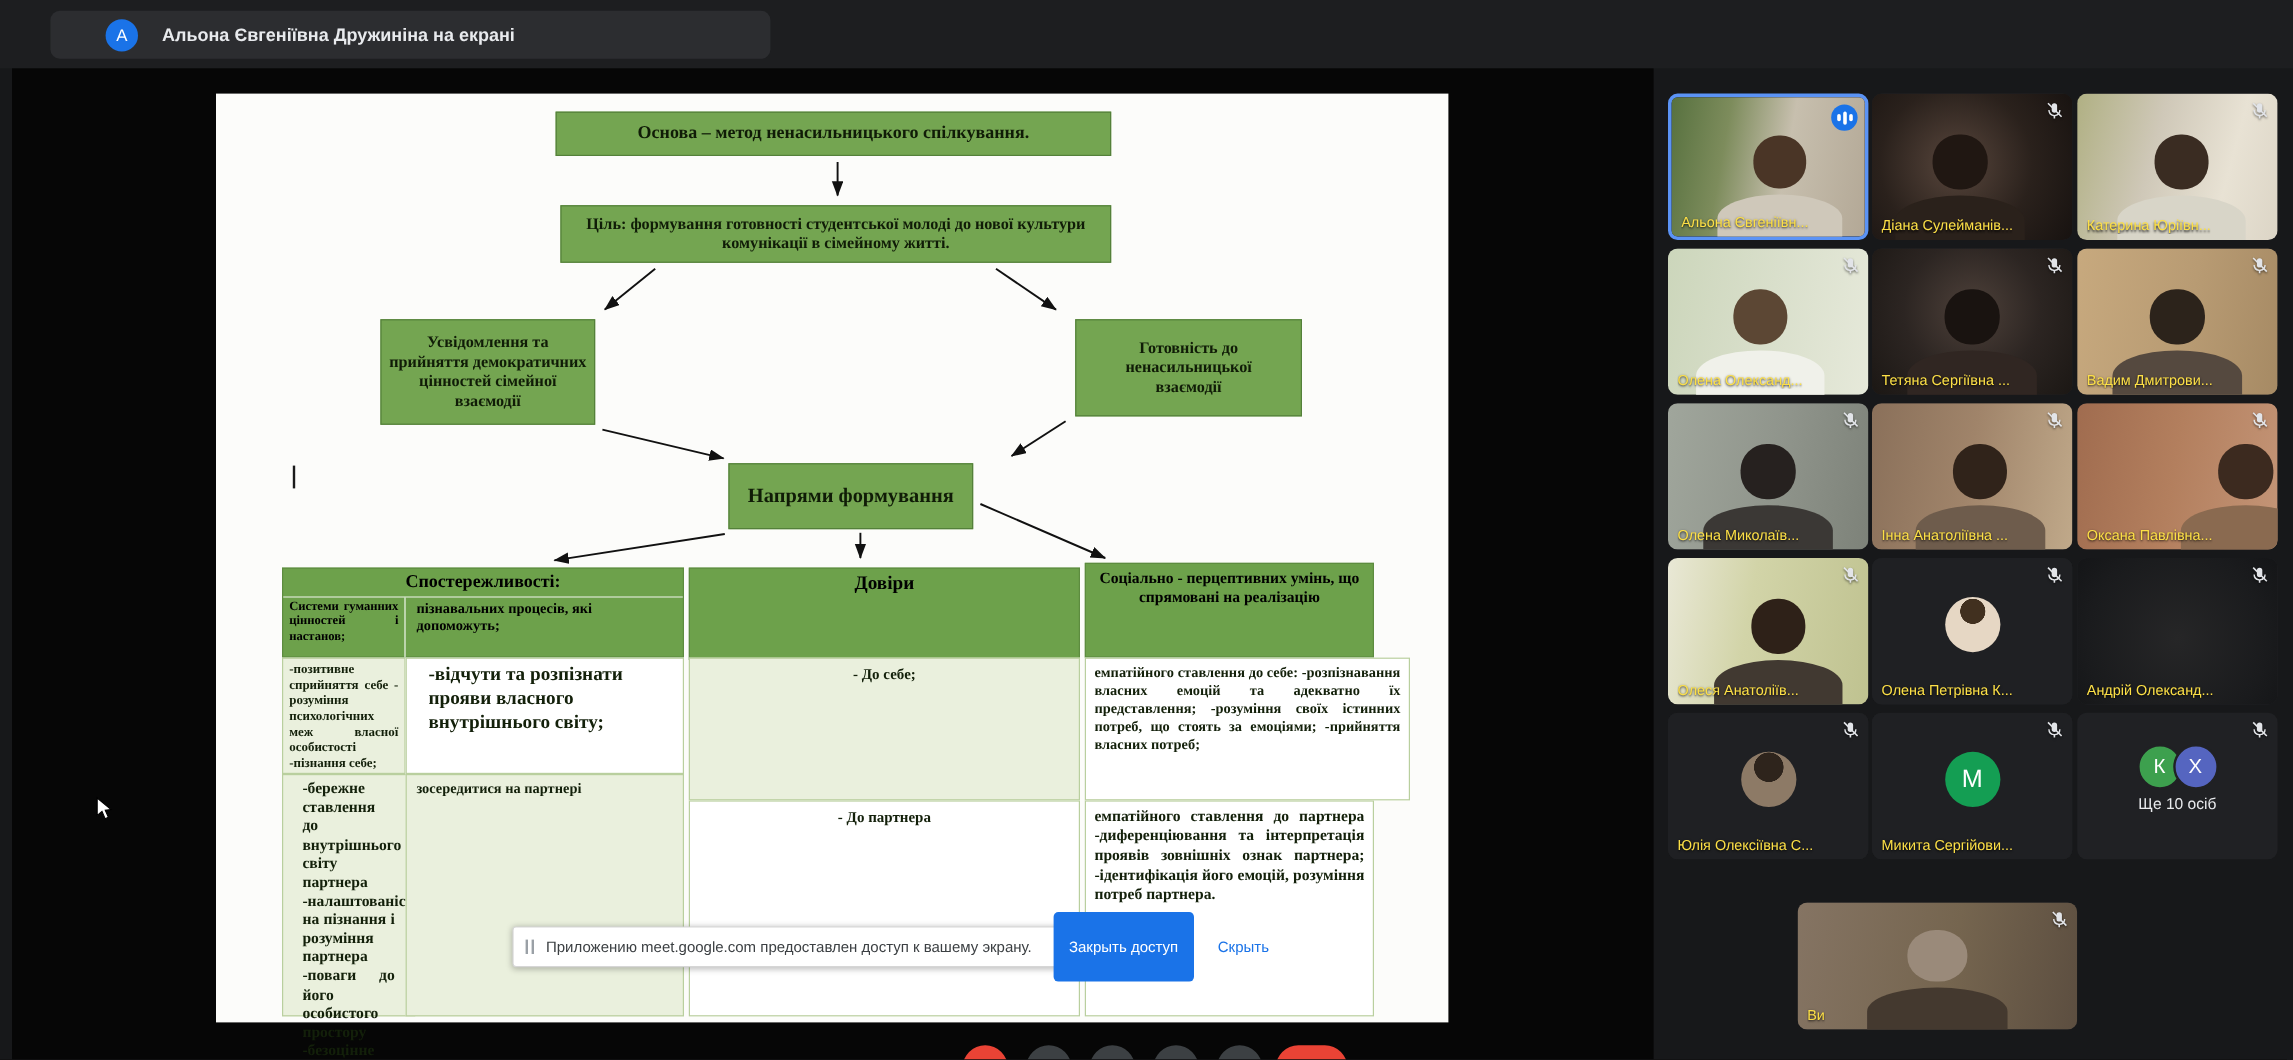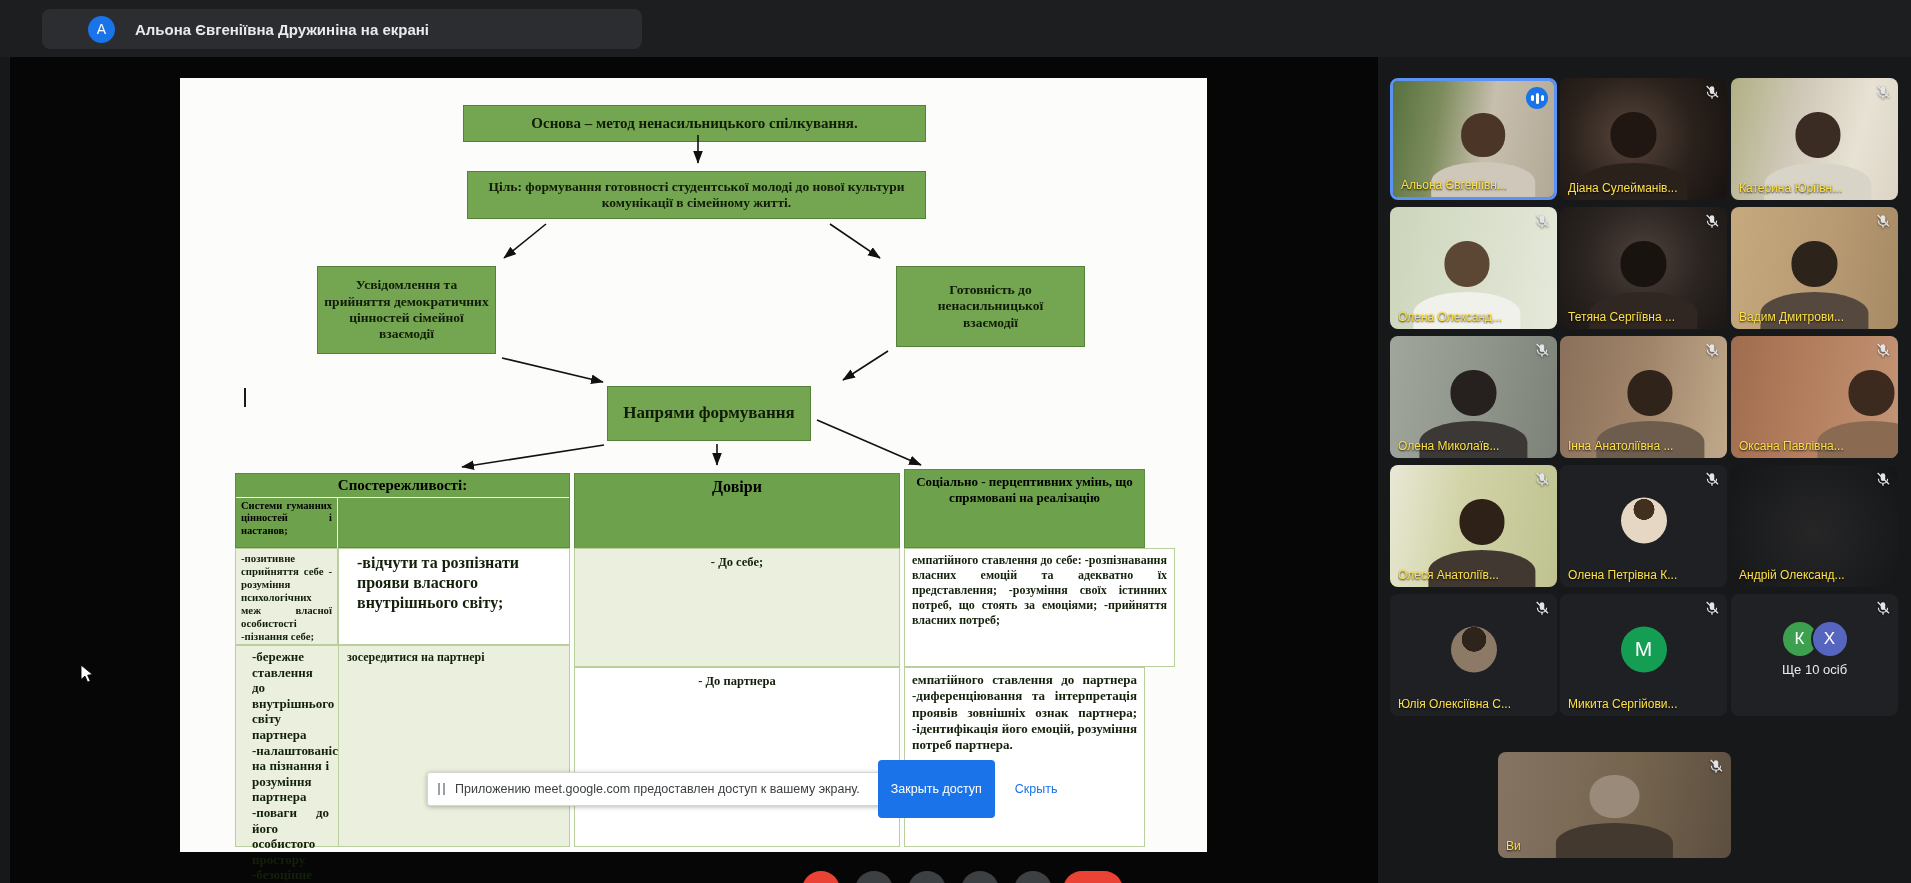--- a/index.html
+++ b/index.html
@@ -13,21 +13,21 @@
        justify-content:center;font-size:14px;flex:0 0 auto;}
   .banner-text{color:#e8eaed;font-size:15px;font-weight:bold;white-space:nowrap;}
 
   
   .stage{position:absolute;left:10px;top:57px;width:1368px;height:826px;background:#060606;}
   .slide{position:absolute;left:170px;top:21px;width:1027px;height:774px;background:#fcfcfa;}
 
   .gbox{position:absolute;background:#74a551;border:1px solid #54803a;color:#101c07;
         font-family:"Liberation Serif",serif;font-weight:bold;display:flex;align-items:center;
         justify-content:center;text-align:center;box-sizing:border-box;line-height:1.22;}
-  #box-osnova{left:283px;top:15px;width:463px;height:37px;font-size:15px;margin-top:12px;}
+  #box-osnova{left:283px;top:15px;width:463px;height:37px;font-size:15px;}
   #box-tsil{left:287px;top:93px;width:459px;height:48px;font-size:13.5px;padding:0 12px;}
   #box-left{left:137px;top:188px;width:179px;height:88px;font-size:13.5px;padding:0 6px;}
   #box-right{left:716px;top:188px;width:189px;height:81px;font-size:13.5px;padding:0 12px;}
   #box-napriamy{left:427px;top:308px;width:204px;height:55px;font-size:17px;}
 
   #arrows{position:absolute;left:0;top:0;pointer-events:none;}
 
   
   .tcell{position:absolute;box-sizing:border-box;font-family:"Liberation Serif",serif;font-weight:bold;
          border:1px solid #b9cf9e;}
@@ -133,20 +133,21 @@
           <line x1="424" y1="367" x2="282" y2="389"></line>
           <line x1="537" y1="366" x2="537" y2="387"></line>
           <line x1="637" y1="342" x2="741" y2="387"></line>
         </g>
       </svg>
 
       <div class="tcell thead" id="thA">
         <div class="thA-title">Спостережливості:</div>
         <div class="thA-cols">
           <div class="thA-c1">Системи гуманних цінностей і настанов;</div>
+          <div class="thA-c2">пізнавальних процесів, які допоможуть;</div>
         </div>
       </div>
       <div class="tcell thead" id="thB">Довіри</div>
       <div class="tcell thead" id="thC">Соціально - перцептивних умінь, що спрямовані на реалізацію</div>
 
       <div class="tcell light" id="c1r1">-позитивне сприйняття себе - розуміння психологічних меж власної особистості -пізнання себе;</div>
       <div class="tcell light" id="c1r2">-бережне ставлення до внутрішнього світу партнера -налаштованість на пізнання і розуміння партнера -поваги до його особистого простору -безоцінне ставлення.</div>
       <div class="tcell white" id="c2r1">-відчути та розпізнати прояви власного внутрішнього світу;</div>
       <div class="tcell light" id="c2r2">зосередитися на партнері</div>
       <div class="tcell light" id="c3r1">- До себе;</div>

